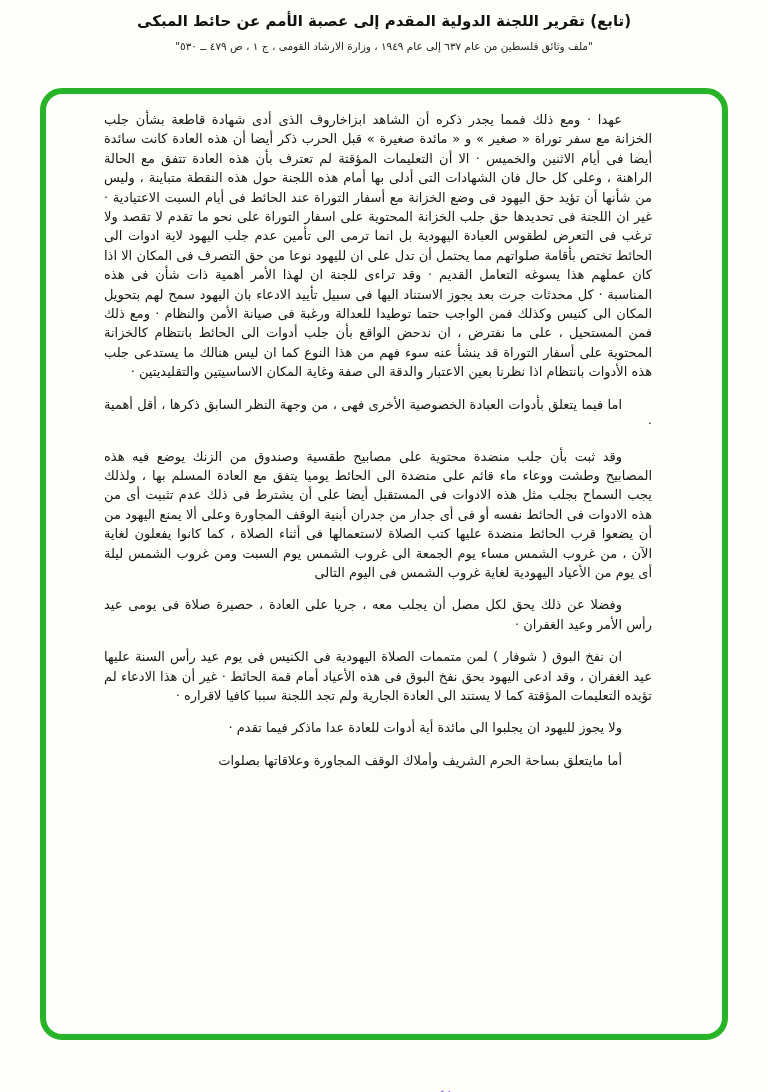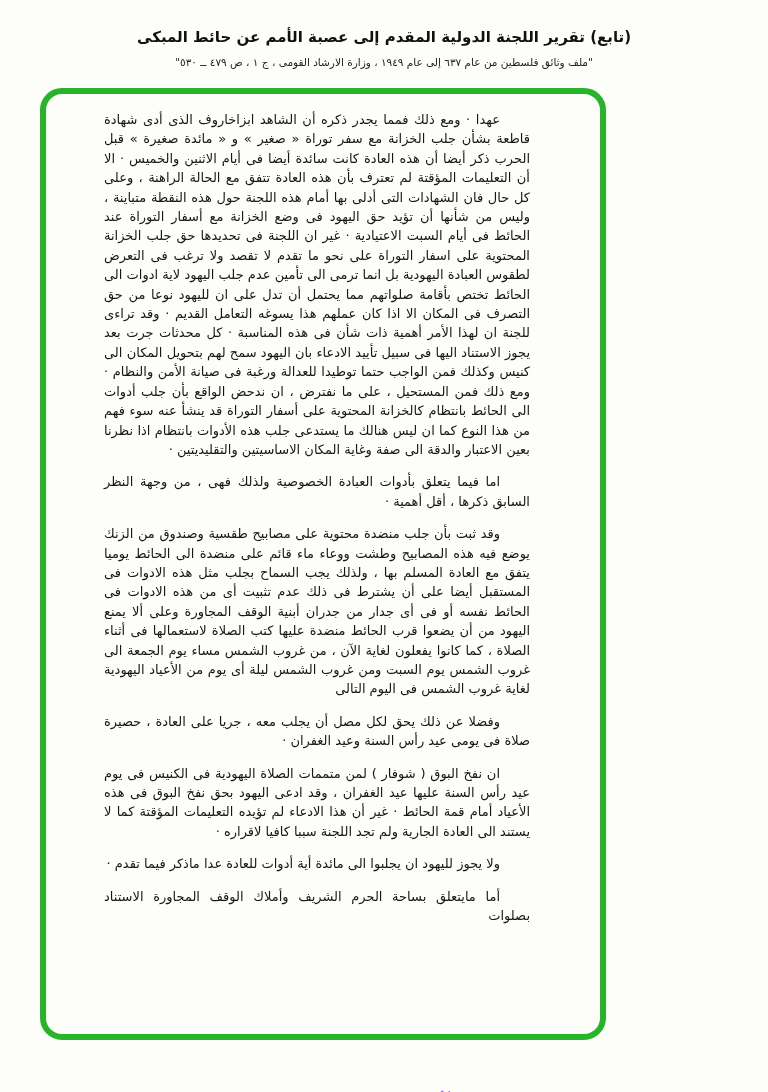--- a/index.html
+++ b/index.html
@@ -12,38 +12,38 @@
     width: 768px;
     height: 1092px;
     background: #fdfdfa;
     font-family: "DejaVu Sans", sans-serif;
     color: #1b1b1b;
     overflow: hidden;
   }
   .doc-header {
     direction: rtl;
     text-align: center;
-    padding-top: 28px;
+    padding-top: 12px;
   }
   .doc-title {
     font-size: 15px;
     font-weight: bold;
     letter-spacing: 0.2px;
     color: #111;
   }
   .doc-subtitle {
     margin-top: 10px;
     font-size: 10.5px;
     color: #222;
   }
   .content-box {
     position: absolute;
     left: 40px;
     top: 88px;
-    width: 566px;
+    width: 688px;
     height: 952px;
     box-sizing: border-box;
     border: 6px solid #28b428;
     border-radius: 22px;
     padding: 16px 70px 10px 58px;
     direction: rtl;
     overflow: hidden;
     background: #fdfdfa;
   }
   .content-box p {
@@ -73,23 +73,23 @@
 
 <div class="page">
 
   <div class="doc-header">
     <div class="doc-title">(تابع) تقرير اللجنة الدولية المقدم إلى عصبة الأمم عن حائط المبكى</div>
     <div class="doc-subtitle">"ملف وثائق فلسطين من عام ٦٣٧ إلى عام ١٩٤٩ ، وزارة الارشاد القومى ، ج ١ ، ص ٤٧٩ ــ ٥٣٠"</div>
   </div>
 
   <div class="content-box" style="border-color: rgb(40, 180, 40);">
     <p>عهدا · ومع ذلك فمما يجدر ذكره أن الشاهد ابزاخاروف الذى أدى شهادة قاطعة بشأن جلب الخزانة مع سفر توراة « صغير » و « مائدة صغيرة » قبل الحرب ذكر أيضا أن هذه العادة كانت سائدة أيضا فى أيام الاثنين والخميس · الا أن التعليمات المؤقتة لم تعترف بأن هذه العادة تتفق مع الحالة الراهنة ، وعلى كل حال فان الشهادات التى أدلى بها أمام هذه اللجنة حول هذه النقطة متباينة ، وليس من شأنها أن تؤيد حق اليهود فى وضع الخزانة مع أسفار التوراة عند الحائط فى أيام السبت الاعتيادية · غير ان اللجنة فى تحديدها حق جلب الخزانة المحتوية على اسفار التوراة على نحو ما تقدم لا تقصد ولا ترغب فى التعرض لطقوس العبادة اليهودية بل انما ترمى الى تأمين عدم جلب اليهود لاية ادوات الى الحائط تختص بأقامة صلواتهم مما يحتمل أن تدل على ان لليهود نوعا من حق التصرف فى المكان الا اذا كان عملهم هذا يسوغه التعامل القديم · وقد تراءى للجنة ان لهذا الأمر أهمية ذات شأن فى هذه المناسبة · كل محدثات جرت بعد يجوز الاستناد اليها فى سبيل تأييد الادعاء بان اليهود سمح لهم بتحويل المكان الى كنيس وكذلك فمن الواجب حتما توطيدا للعدالة ورغبة فى صيانة الأمن والنظام · ومع ذلك فمن المستحيل ، على ما نفترض ، ان ندحض الواقع بأن جلب أدوات الى الحائط بانتظام كالخزانة المحتوية على أسفار التوراة قد ينشأ عنه سوء فهم من هذا النوع كما ان ليس هنالك ما يستدعى جلب هذه الأدوات بانتظام اذا نظرنا بعين الاعتبار والدقة الى صفة وغاية المكان الاساسيتين والتقليديتين ·</p>
-    <p>اما فيما يتعلق بأدوات العبادة الخصوصية ولذلك فهى ، من وجهة النظر السابق ذكرها ، أقل أهمية ·</p>
+    <p>اما فيما يتعلق بأدوات العبادة الخصوصية الأخرى فهى ، من وجهة النظر السابق ذكرها ، أقل أهمية ·</p>
     <p>وقد ثبت بأن جلب منضدة محتوية على مصابيح طقسية وصندوق من الزنك يوضع فيه هذه المصابيح وطشت ووعاء ماء قائم على منضدة الى الحائط يوميا يتفق مع العادة المسلم بها ، ولذلك يجب السماح بجلب مثل هذه الادوات فى المستقبل أيضا على أن يشترط فى ذلك عدم تثبيت أى من هذه الادوات فى الحائط نفسه أو فى أى جدار من جدران أبنية الوقف المجاورة وعلى ألا يمنع اليهود من أن يضعوا قرب الحائط منضدة عليها كتب الصلاة لاستعمالها فى أثناء الصلاة ، كما كانوا يفعلون لغاية الآن ، من غروب الشمس مساء يوم الجمعة الى غروب الشمس يوم السبت ومن غروب الشمس ليلة أى يوم من الأعياد اليهودية لغاية غروب الشمس فى اليوم التالى</p>
-    <p>وفضلا عن ذلك يحق لكل مصل أن يجلب معه ، جريا على العادة ، حصيرة صلاة فى يومى عيد رأس السنة وعيد الغفران ·</p>
+    <p>وفضلا عن ذلك يحق لكل مصل أن يجلب معه ، جريا على العادة ، حصيرة صلاة فى يومى عيد رأس الأمر وعيد الغفران ·</p>
     <p>ان نفخ البوق ( شوفار ) لمن متممات الصلاة اليهودية فى الكنيس فى يوم عيد رأس السنة عليها عيد الغفران ، وقد ادعى اليهود بحق نفخ البوق فى هذه الأعياد أمام قمة الحائط · غير أن هذا الادعاء لم تؤيده التعليمات المؤقتة كما لا يستند الى العادة الجارية ولم تجد اللجنة سببا كافيا لاقراره ·</p>
     <p>ولا يجوز لليهود ان يجلبوا الى مائدة أية أدوات للعادة عدا ماذكر فيما تقدم ·</p>
-    <p>أما مايتعلق بساحة الحرم الشريف وأملاك الوقف المجاورة الاستناد بصلوات</p>
+    <p>أما مايتعلق بساحة الحرم الشريف وأملاك الوقف المجاورة وعلاقاتها بصلوات</p>
   </div>
 
   <div class="page-number">٤٨</div>
 
 </div>
 
 </body></html>

